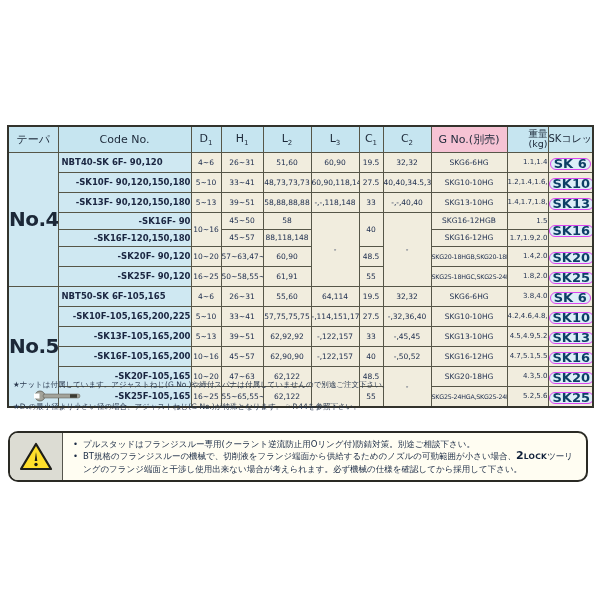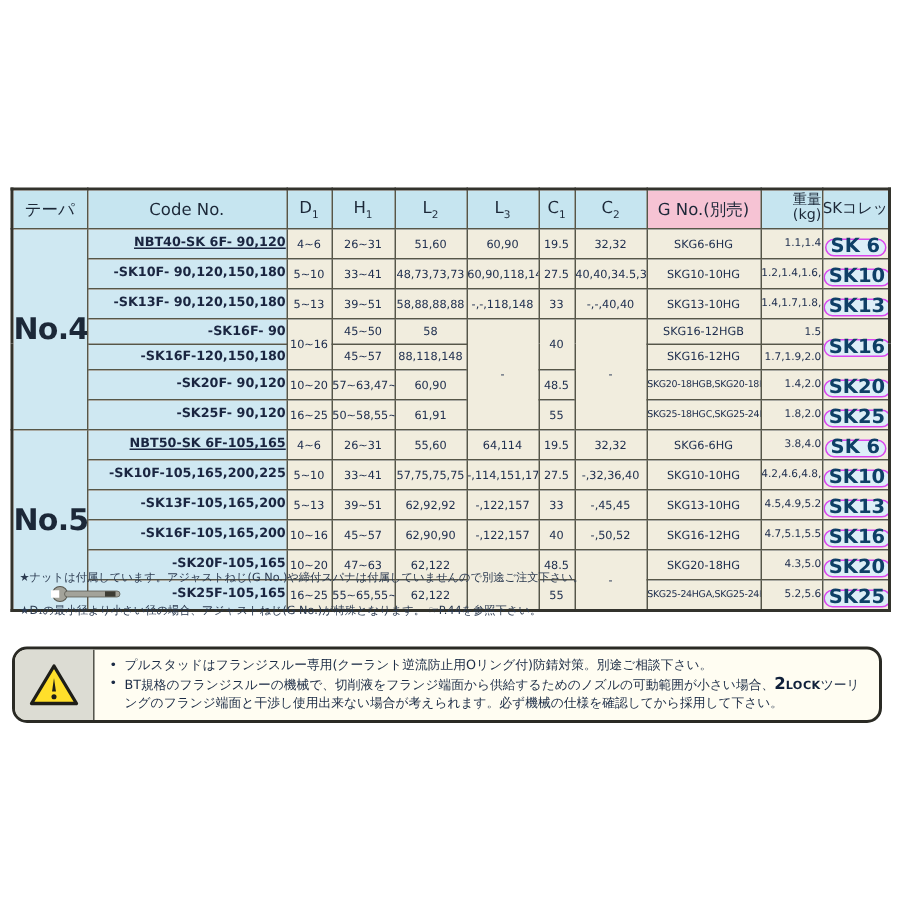--- a/index.html
+++ b/index.html
@@ -14,21 +14,21 @@
   .spec thead tr{height:26px;}
   .spec tbody tr{height:17px;}
   th.blue{background:#c6e5f0;font-size:11px;font-weight:normal;color:#1c2838;}
   th.pink{background:#f6c3d4;font-size:11px;font-weight:normal;color:#1c2838;}
   th sub{font-size:7px;}
   th .wt{font-size:9.5px;line-height:10px;display:block;text-align:right;}
   td{background:#f1edde;}
   td.tpr,td.codec{background:#cfe8f2;}
   .taper-label{font-size:20px;font-weight:bold;color:#1c2838;letter-spacing:-0.5px;}
   td.codec{font-weight:bold;font-size:8.5px;color:#1a2540;text-align:right;}
-  td.codec.first{text-align:right;padding-left:3px;text-decoration:underline;}
+  td.codec.first{text-align:left;padding-left:3px;}
   td.num{font-size:7.5px;color:#203050;}
   td.gcell{font-size:7.5px;color:#203050;}
   td.gcell.tight{font-size:6.3px;letter-spacing:-0.2px;}
   td.wcell{font-size:7px;color:#203050;text-align:right;}
   .badge{display:inline-block;min-width:28px;padding:0 3px;height:10px;line-height:10px;
     border:1px solid #d946ef;border-radius:6px;background:#ddeef8;color:#0e3f66;
     font-size:13px;font-weight:bold;}
 
   
   .footnotes{position:absolute;left:13px;top:379px;width:578px;font-size:7.5px;

